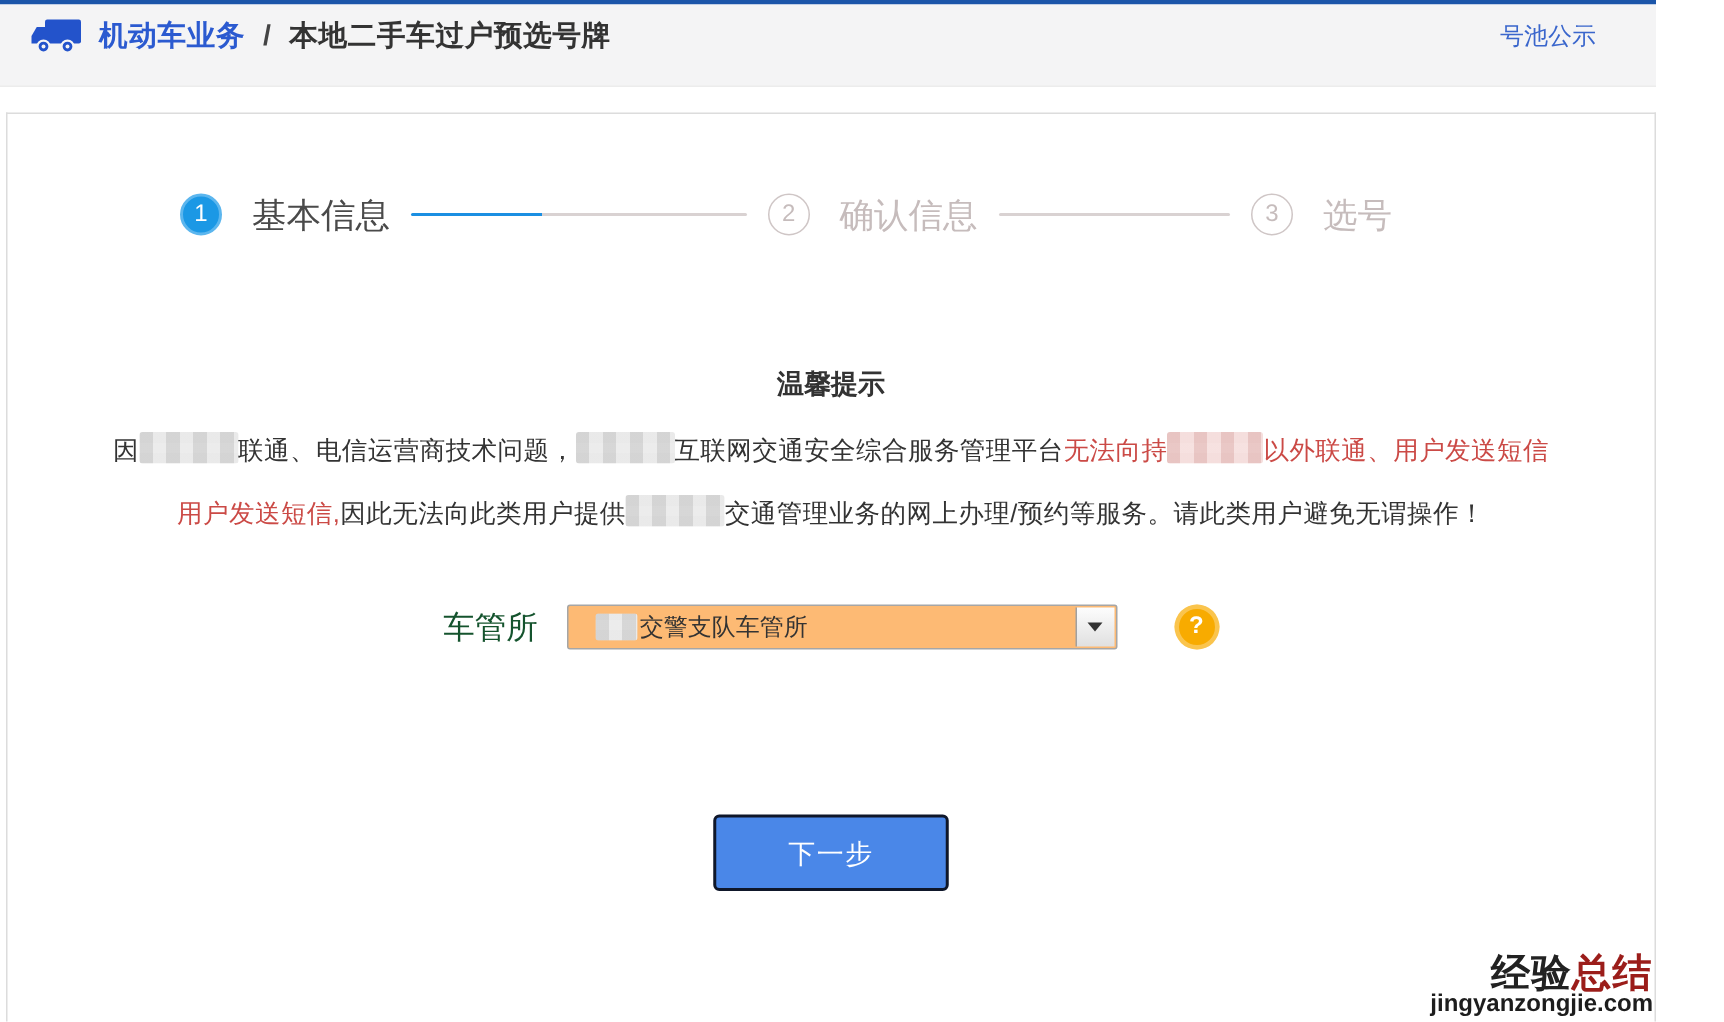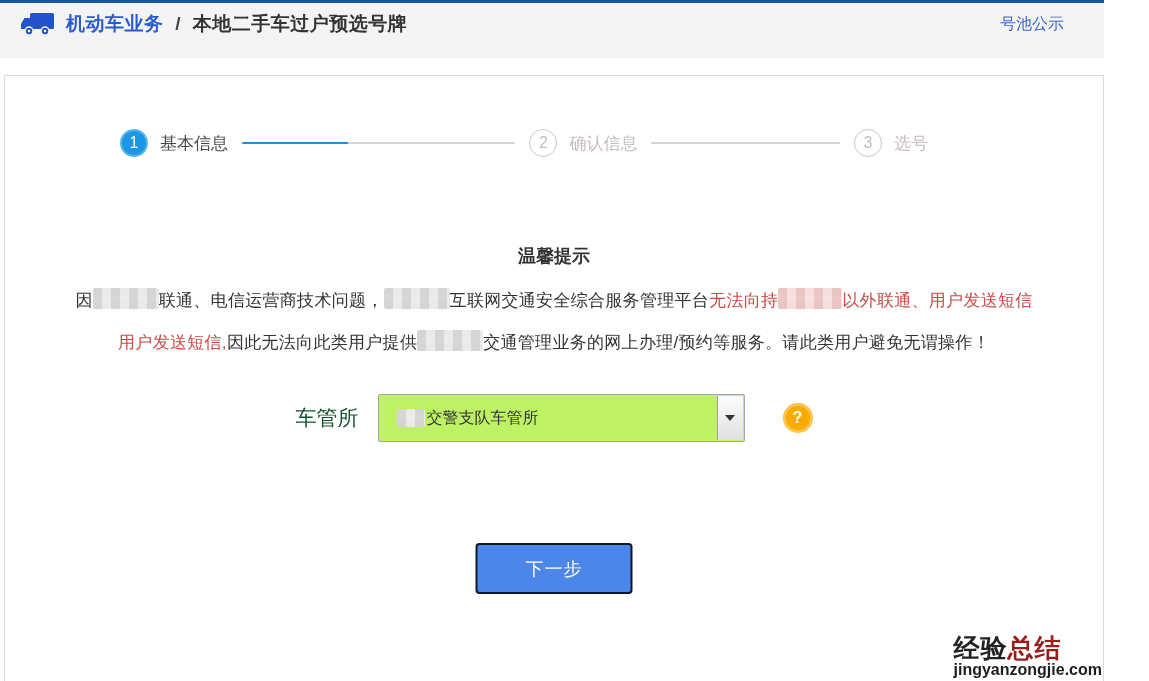--- a/index.html
+++ b/index.html
@@ -23,21 +23,21 @@
            background:#fff; border:1px solid #dcdcdc; border-bottom:none; }
 
   
   .steps { position:absolute; left:115px; right:175px; top:52px; height:30px;
            display:flex; align-items:center; }
   .step { display:flex; align-items:center; flex:0 0 auto; }
   .step-circle { width:28px; height:28px; border-radius:50%; display:flex;
                  align-items:center; justify-content:center; font-size:16px; }
   .step.active .step-circle { background:#1b98e5; color:#fff; border:2px solid #5cb6ee; }
   .step.inactive .step-circle { background:#fff; color:#c6bcbc; border:1px solid #cfc6c6; }
-  .step-label { margin-left:12px; font-size:17px; }
+  .step-label { margin-left:20px; font-size:23px; }
   .step.active .step-label { color:#4a4a4a; }
   .step.inactive .step-label { color:#c6bcbc; }
   .connector { height:2px; margin:0 14px; flex:1 1 auto; border-radius:1px; }
   .connector.half { flex-grow:1.45; background:linear-gradient(to right,#1b8fe2 0 39%,#d9d2d2 39%); }
   .connector.empty { flex-grow:1; background:#d9d2d2; }
 
   
   .notice-title { position:absolute; left:0; right:0; top:168px; text-align:center;
                   font-size:18px; font-weight:bold; color:#333; }
   .notice-line { position:absolute; left:0; right:0; text-align:center;
@@ -57,21 +57,21 @@
   .seg-censor-red {
       width:64px;
       background:
         repeating-linear-gradient(90deg, rgba(231,194,192,.85) 0 9px, rgba(246,224,223,.85) 9px 18px),
         repeating-linear-gradient(0deg, #eed4d2 0 7px, #f9e9e8 7px 14px); }
 
   
   .form-row { position:absolute; left:0; right:0; top:322px; height:40px;
               display:flex; align-items:center; justify-content:center; }
   .form-label { font-size:21px; color:#14532d; margin-right:19px; }
-  .select-box { position:relative; width:367px; height:48px; background:#bef264;
+  .select-box { position:relative; width:367px; height:30px; background:#fdba74;
                 border:1px solid #a6a6a6; border-radius:2px; display:flex;
                 align-items:center; padding-left:18px; cursor:pointer; }
   .select-text { font-size:16px; color:#333; display:flex; align-items:center; gap:2px; }
   .select-arrow-btn { position:absolute; right:1px; top:1px; bottom:1px; width:26px;
                       background:linear-gradient(180deg,#fdfdfd,#e0e0e0);
                       border-left:1px solid #a0a0a0; display:flex;
                       align-items:center; justify-content:center; }
   .arrow-down { width:0; height:0; border-left:5px solid transparent;
                 border-right:5px solid transparent; border-top:6px solid #333; }
   .help-circle { width:30px; height:30px; border-radius:50%; background:#f8ab00;
@@ -79,21 +79,21 @@
                  color:#fff; font-size:16px; font-weight:bold; display:flex;
                  align-items:center; justify-content:center; margin-left:38px; cursor:pointer; }
 
   
   .next-btn { position:absolute; left:50%; transform:translateX(-50%); top:467px;
               width:157px; height:51px; background:#4a87e8; border:2px solid #0f172a;
               border-radius:4px; color:#fff; font-size:18px; letter-spacing:1px;
               display:flex; align-items:center; justify-content:center; cursor:pointer; }
 
   
-  .watermark { position:absolute; right:47px; bottom:2px; line-height:1.05; }
+  .watermark { position:absolute; right:47px; bottom:2px; text-align:right; line-height:1.05; }
   .wm-cn { font-size:26px; font-weight:bold; letter-spacing:1px; }
   .wm-cn .wm1 { color:#222; }
   .wm-cn .wm2 { color:#9b1d1a; }
   .wm-domain { font-size:16px; font-weight:bold; color:#1d1d1d; }
 </style>
 </head>
 <body>
 
 <div class="page">
 

